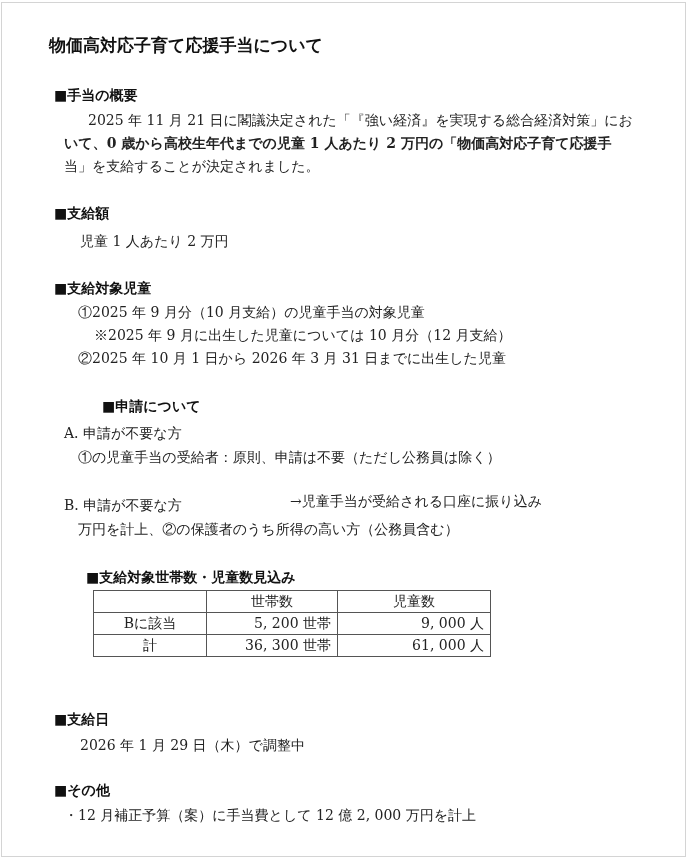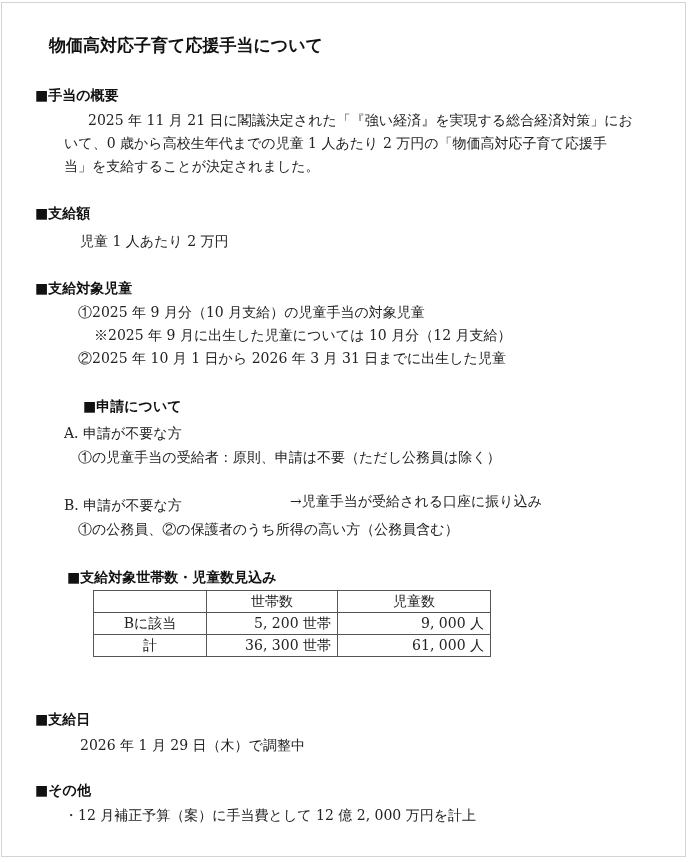--- a/index.html
+++ b/index.html
@@ -7,21 +7,21 @@
   .page {
     position: absolute; left: 1px; top: 2px; width: 685px; height: 855px;
     border: 1px solid #d4d4d4; background: #fff; box-sizing: border-box;
   }
   .title {
     position: absolute; left: 49px; top: 34px;
     font-family: "DejaVu Sans", sans-serif; font-weight: bold;
     font-size: 17px; color: #111; letter-spacing: 0px; white-space: nowrap;
   }
   .heading {
-    position: absolute; left: 35px;
+    position: absolute; left: 54px;
     font-family: "DejaVu Sans", sans-serif; font-weight: bold;
     font-size: 14px; color: #111; white-space: nowrap;
   }
   .line {
     position: absolute;
     font-family: "DejaVu Serif", serif;
     font-size: 14px; color: #222; white-space: nowrap; line-height: 18px;
   }
   table.stats {
     position: absolute; left: 93px; top: 590px;
@@ -39,37 +39,37 @@
 </style>
 </head>
 <body>
 
 <div class="page"></div>
 
 <div class="title">物価高対応子育て応援手当について</div>
 
 <div class="heading" style="top:87px;">■手当の概要</div>
 <div class="line" style="left:88px; top:111px;">2025 年 11 月 21 日に閣議決定された「『強い経済』を実現する総合経済対策」にお</div>
-<div class="line" style="left:64px; top:134px;">いて、0 歳から高校生年代までの児童 1 人あたり 2 万円の「物価高対応子育て応援手</div>
+<div class="line" style="left:64px; top:134px;font-weight:bold;">いて、0 歳から高校生年代までの児童 1 人あたり 2 万円の「物価高対応子育て応援手</div>
 <div class="line" style="left:64px; top:157px;">当」を支給することが決定されました。</div>
 
 <div class="heading" style="top:205px;">■支給額</div>
 <div class="line" style="left:80px; top:232px;">児童 1 人あたり 2 万円</div>
 
 <div class="heading" style="top:280px;">■支給対象児童</div>
 <div class="line" style="left:78px; top:303px;">①2025 年 9 月分（10 月支給）の児童手当の対象児童</div>
 <div class="line" style="left:94px; top:326px;">※2025 年 9 月に出生した児童については 10 月分（12 月支給）</div>
 <div class="line" style="left:78px; top:349px;">②2025 年 10 月 1 日から 2026 年 3 月 31 日までに出生した児童</div>
 
 <div class="heading" style="top:398px;margin-left:48px;">■申請について</div>
 <div class="line" style="left:64px; top:424px;">A. 申請が不要な方</div>
 <div class="line" style="left:78px; top:448px;">①の児童手当の受給者：原則、申請は不要（ただし公務員は除く）</div>
 <div class="line" style="left:290px; top:492px;">→児童手当が受給される口座に振り込み</div>
 <div class="line" style="left:64px; top:496px;">B. 申請が不要な方</div>
-<div class="line" style="left:78px; top:520px;">①の公務員、②の保護者のうち所得の高い方（公務員含む）</div>
+<div class="line" style="left:78px; top:520px;">万円を計上、②の保護者のうち所得の高い方（公務員含む）</div>
 
 <div class="heading" style="top:569px;margin-left:32px;">■支給対象世帯数・児童数見込み</div>
 <table class="stats">
   <tbody>
       <tr>
     <th class="c0"></th>
     <th class="c1">世帯数</th>
     <th class="c2">児童数</th>
   </tr>
   <tr>

